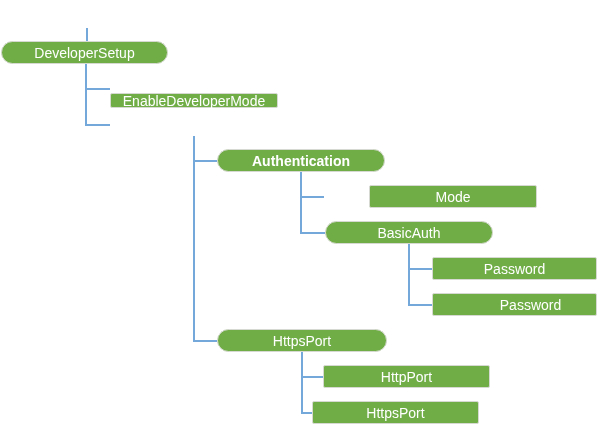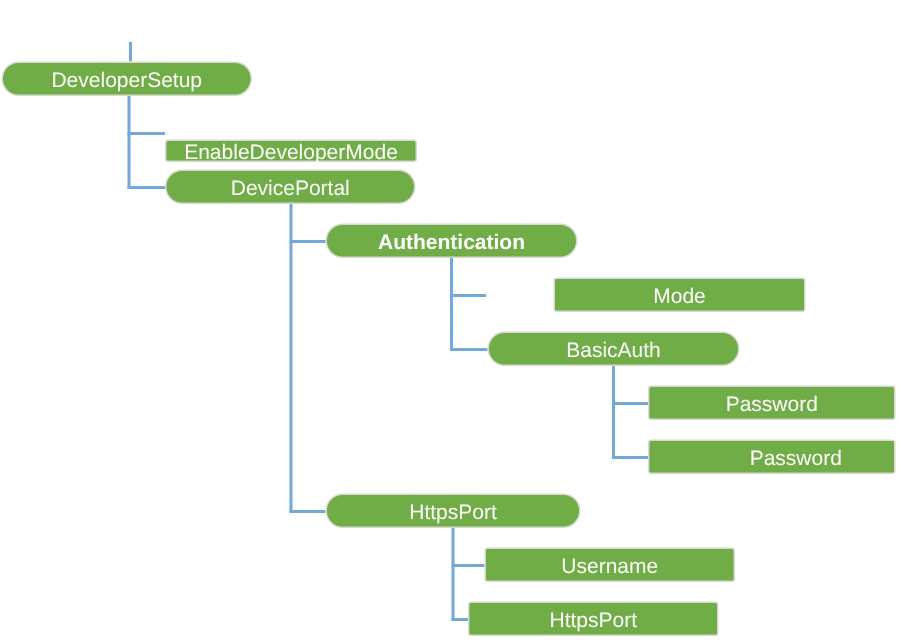--- a/index.html
+++ b/index.html
@@ -45,22 +45,21 @@
     <div class="conn" style="left: 300px; top: 195.5px; width: 24px; height: 2px;"></div>
     <div class="conn" style="left: 192.5px; top: 136px; width: 2px; height: 205.5px;"></div>
     <div class="conn" style="left: 192.5px; top: 339.5px; width: 24.5px; height: 2px;"></div>
     <div class="conn" style="left: 192.5px; top: 159.5px; width: 24.5px; height: 2px;"></div>
     <div class="conn" style="left: 84.5px; top: 64px; width: 2px; height: 61.5px;"></div>
     <div class="conn" style="left: 84.5px; top: 123.5px; width: 25.5px; height: 2px;"></div>
     <div class="conn" style="left: 84.5px; top: 87.5px; width: 25.5px; height: 2px;"></div>
     <div class="conn" style="left: 86px; top: 28px; width: 2px; height: 13px;"></div>
   <div class="node pill" style="left: 1px; top: 41px; width: 167px; height: 23px;">DeveloperSetup</div>
   <div class="node rect" style="left: 110px; top: 77px; width: 168px; height: 15px; margin-top: 16px;">EnableDeveloperMode</div>
-  <div class="node pill" style="left: 110px; top: 113px; width: 167px; height: 23px;">DevicePortal</div>
   <div class="node pill" style="left: 217px; top: 149px; width: 168px; height: 23px; font-weight: bold;">Authentication</div>
   <div class="node rect" style="left: 324px; top: 185px; width: 168px; height: 23px; margin-left: 45px;">Mode</div>
   <div class="node pill" style="left: 325px; top: 221px; width: 168px; height: 23px;">BasicAuth</div>
   <div class="node rect" style="left: 432px; top: 257px; width: 165px; height: 23px;">Password</div>
   <div class="node rect" style="left: 432px; top: 293px; width: 165px; height: 23px; padding-left: 32px;">Password</div>
   <div class="node pill" style="left: 217px; top: 329px; width: 170px; height: 23px;">HttpsPort</div>
-  <div class="node rect" style="left: 323px; top: 365px; width: 167px; height: 23px;">Username</div>
+  <div class="node rect" style="left: 323px; top: 365px; width: 167px; height: 23px;">HttpPort</div>
   <div class="node rect" style="left: 312px; top: 401px; width: 167px; height: 23px;">HttpsPort</div>
 </div>
 
 </body></html>

